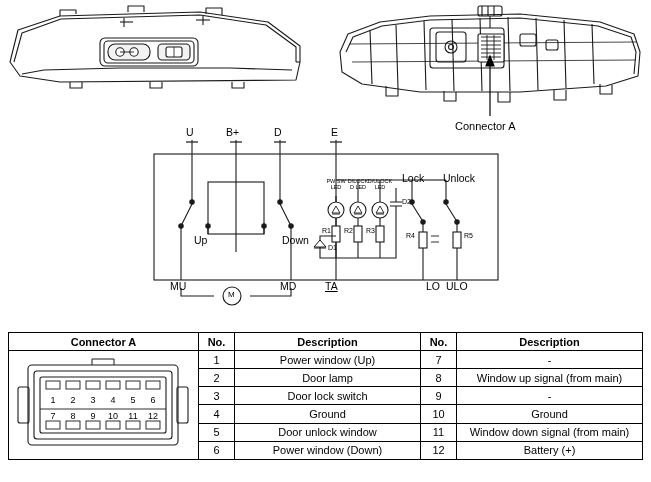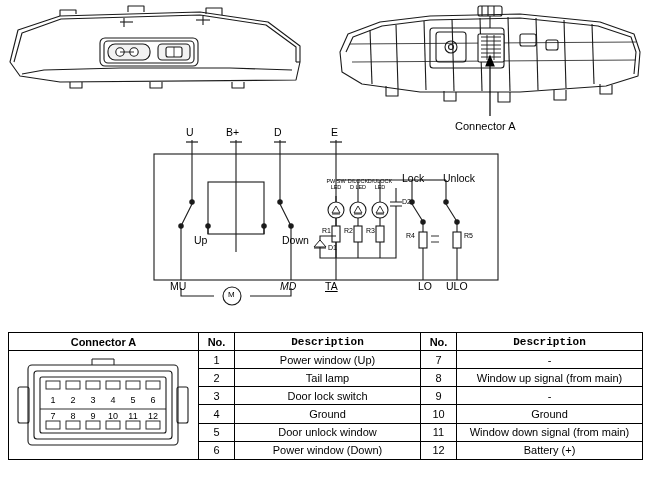--- a/index.html
+++ b/index.html
@@ -65,21 +65,21 @@
   table.pinout th, table.pinout td {
     border: 1px solid #000;
     text-align: center;
     padding: 2px 3px;
     height: 18px;
     box-sizing: border-box;
   }
   table.pinout th { font-weight: bold; }
   .col-connector { width: 190px; }
   .col-no { width: 36px; margin-top: 48px; }
-  .col-desc { width: 186px; font-family: Liberation Mono, monospace; }
+  .col-desc { width: 186px; }
   .connector-cell { padding: 0; vertical-align: middle; }
   .connector-img { display: block; margin: 0 auto; }
 </style>
 </head>
 <body>
 
 <div id="root">
 
   <div id="top-illustrations">
     <svg width="651" height="140" viewBox="0 0 651 140">
@@ -310,23 +310,23 @@
 
     
     <div class="clabel" style="left:178px; top:104px; font-size:7px;">D1</div>
     <div class="clabel" style="left:252px; top:58px; font-size:7px;">D2</div>
 
     
     <div class="clabel" style="left:78px; top:150px; font-size:8px;">M</div>
 
     
     <div class="clabel" style="left:20px; top:140px;">MU</div>
-    <div class="clabel" style="left:130px; top:140px;font-style:italic;">MD</div>
+    <div class="clabel" style="left:130px; top:140px;">MD</div>
     <div class="clabel" style="left:175px; top:140px;text-decoration:underline;">TA</div>
-    <div class="clabel" style="left:268px; top:140px;">LO</div>
+    <div class="clabel" style="left:276px; top:140px;">LO</div>
     <div class="clabel" style="left:296px; top:140px;">ULO</div>
   </div>
 
   <div id="table-wrap">
     <table class="pinout">
       <thead>
         <tr>
           <th class="col-connector">Connector A</th>
           <th class="col-no">No.</th>
           <th class="col-desc">Description</th>
@@ -384,21 +384,21 @@
               </g>
             </svg>
           </td>
           <td>1</td>
           <td>Power window (Up)</td>
           <td>7</td>
           <td>-</td>
         </tr>
         <tr>
           <td>2</td>
-          <td>Tail lamp</td>
+          <td>Door lamp</td>
           <td>8</td>
           <td>Window up signal (from main)</td>
         </tr>
         <tr>
           <td>3</td>
           <td>Door lock switch</td>
           <td>9</td>
           <td>-</td>
         </tr>
         <tr>

